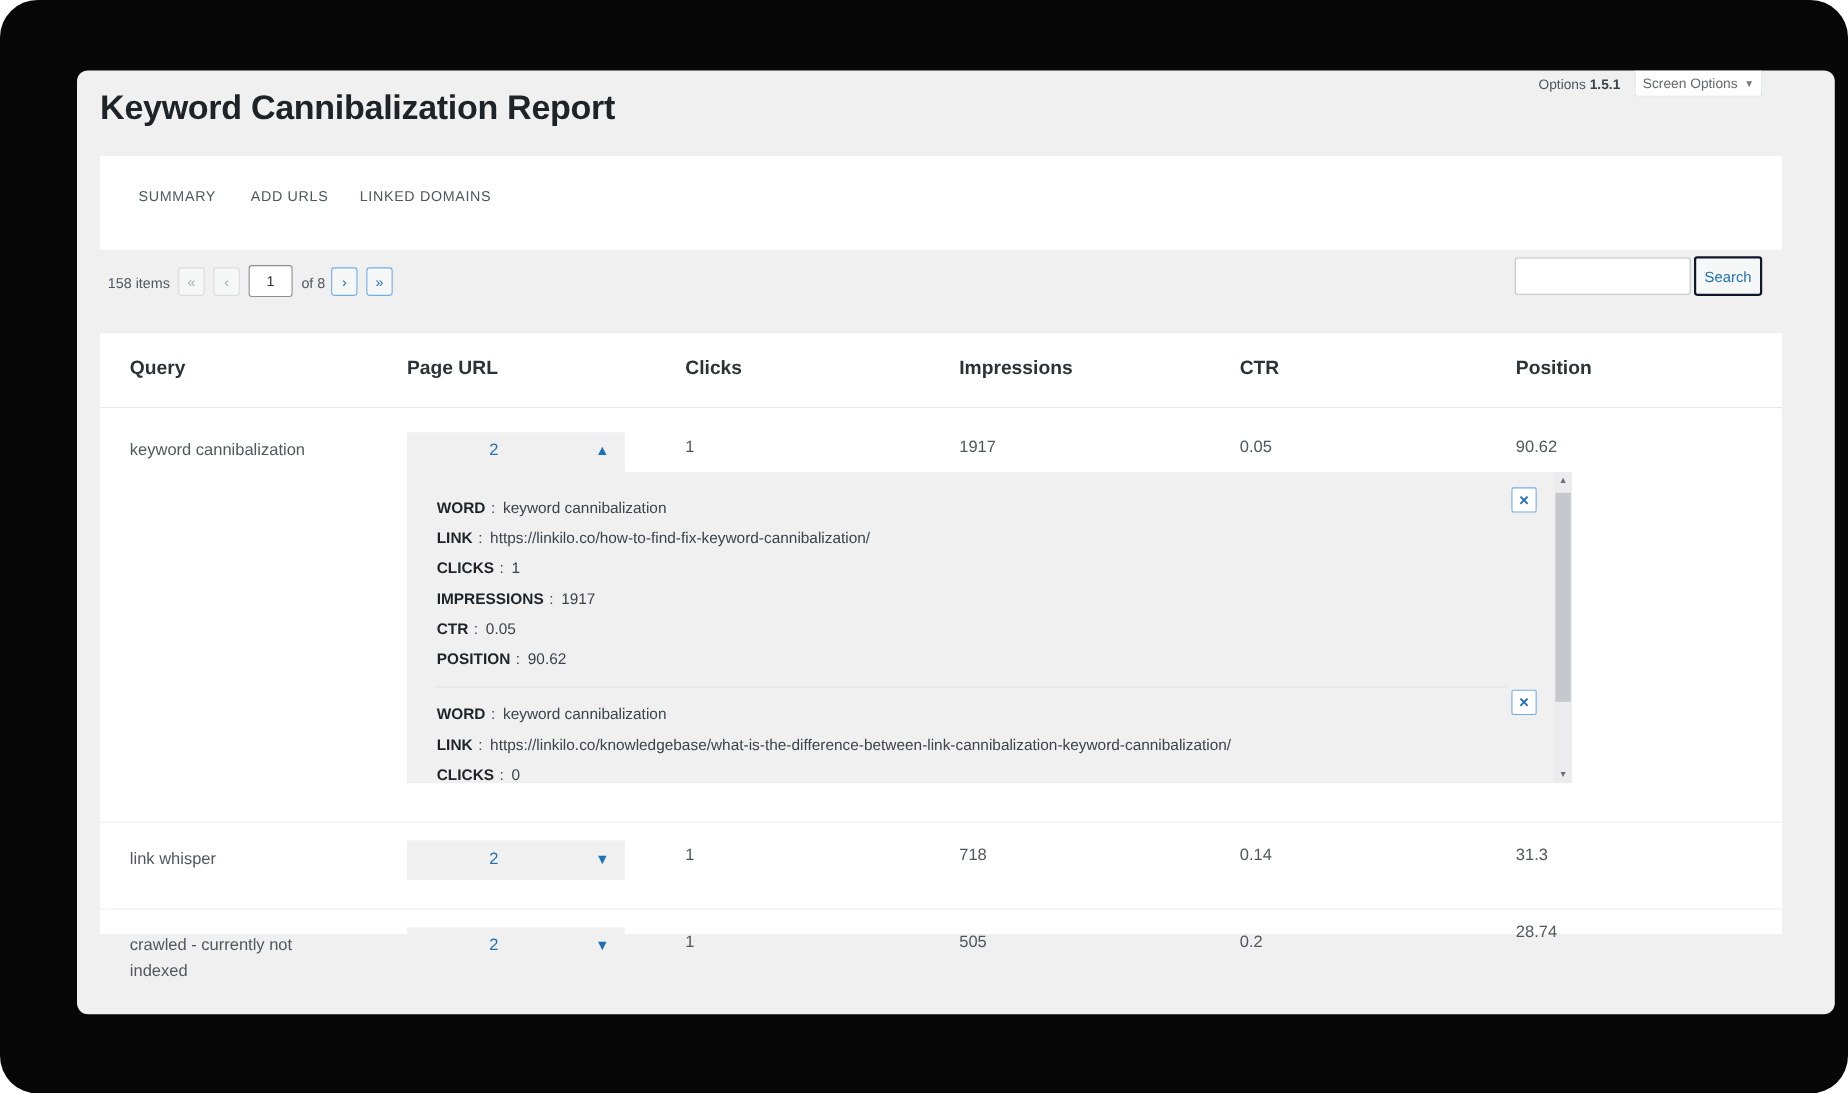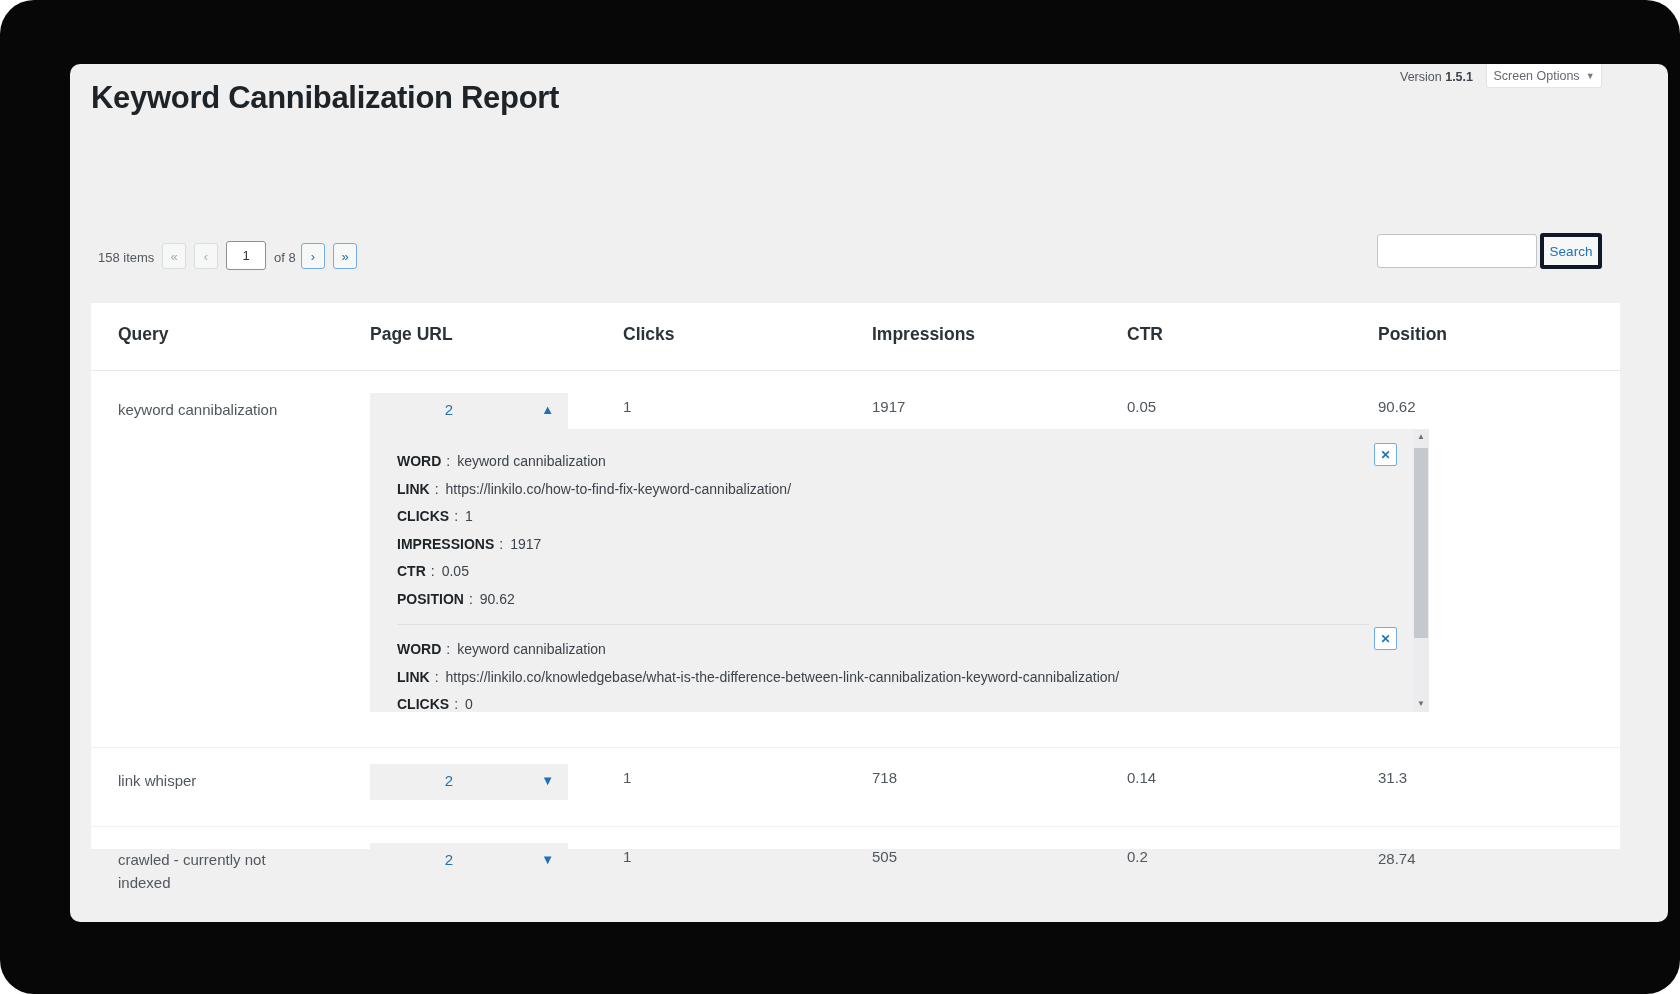--- a/index.html
+++ b/index.html
@@ -36,21 +36,21 @@
   .pag-input { position:absolute; left:156px; top:177px; width:40px; height:29px;
                border:1px solid #8c8f94; border-radius:3px; text-align:center; font-size:13px;
                color:#2c3338; font-family:"Liberation Sans", sans-serif; background:#fff; }
   .pag-of { position:absolute; left:204px; top:186px; font-size:13px; color:#50575e; }
 
   
   .search-input { position:absolute; left:1307px; top:170px; width:160px; height:34px;
                   border:1px solid #c3c4c7; border-radius:3px; background:#fff; padding:0 8px;
                   font-size:14px; font-family:"Liberation Sans", sans-serif; color:#2c3338; }
   .search-btn { position:absolute; left:1470px; top:169px; width:62px; height:36px;
-                background:#f6f7f7; border:4px solid #0f172a; border-radius:3px;
+                background:#f6f7f7; border:2px solid #0f172a; border-radius:3px;
                 color:#2271b1; font-size:13.5px; cursor:pointer; font-family:"Liberation Sans", sans-serif; }
 
   
   .table { position:absolute; left:21px; top:239px; width:1529px; height:546px; background:#ffffff; }
   .th { position:absolute; top:21px; font-size:17.5px; font-weight:bold; color:#2c3338; }
   .c-query { left:27px; }  .c-url { left:279px; }  .c-clicks { left:532px; }
   .c-impr { left:781px; }  .c-ctr { left:1036px; } .c-pos { left:1287px; }
   .head-line { position:absolute; left:0; top:67px; width:100%; border-top:1px solid #e7e8ea; }
   .row-line { position:absolute; left:0; width:100%; border-top:1px solid #eef0f1; }
 
@@ -83,31 +83,36 @@
 </style>
 </head>
 <body>
 
 <div id="app">
   <div class="frame"></div>
 
   <div class="card">
 
     <div class="version">
-      <span>Version</span>
+      <span>Options</span>
       <b>1.5.1</b>
     </div>
 
     <div class="screen-options">
       <span>Screen Options</span>
       <span class="so-arrow">▼</span>
     </div>
 
     <h1 class="title">Keyword Cannibalization Report</h1>
 
+    <div class="tabs">
+      <span class="tab" style="left:35px">SUMMARY</span>
+      <span class="tab" style="left:137px">ADD URLS</span>
+      <span class="tab" style="left:236px">LINKED DOMAINS</span>
+    </div>
 
     <span class="pag-items">158 items</span>
     <span class="pag-btn disabled" style="left:92px">«</span>
     <span class="pag-btn disabled" style="left:124px">‹</span>
     <input class="pag-input" value="1" style="">
     <span class="pag-of">of 8</span>
     <span class="pag-btn enabled" style="left:231px">›</span>
     <span class="pag-btn enabled" style="left:263px">»</span>
 
     <input class="search-input" value="" style="">
@@ -191,17 +196,17 @@
       <div class="row-line" style="top:523px"></div>
 
       <span class="cell query-cell c-query" style="top:545px; width:178px">crawled - currently not indexed</span>
       <div class="dropdown" style="top:540px">
         <span class="count">2</span>
         <span class="tri">▼</span>
       </div>
       <span class="cell c-clicks" style="top:545px">1</span>
       <span class="cell c-impr" style="top:545px">505</span>
       <span class="cell c-ctr" style="top:545px">0.2</span>
-      <span class="cell c-pos" style="top:547px">28.74</span>
+      <span class="cell c-pos" style="top:536px">28.74</span>
     </div>
 
   </div>
 </div>
 
 </body></html>

